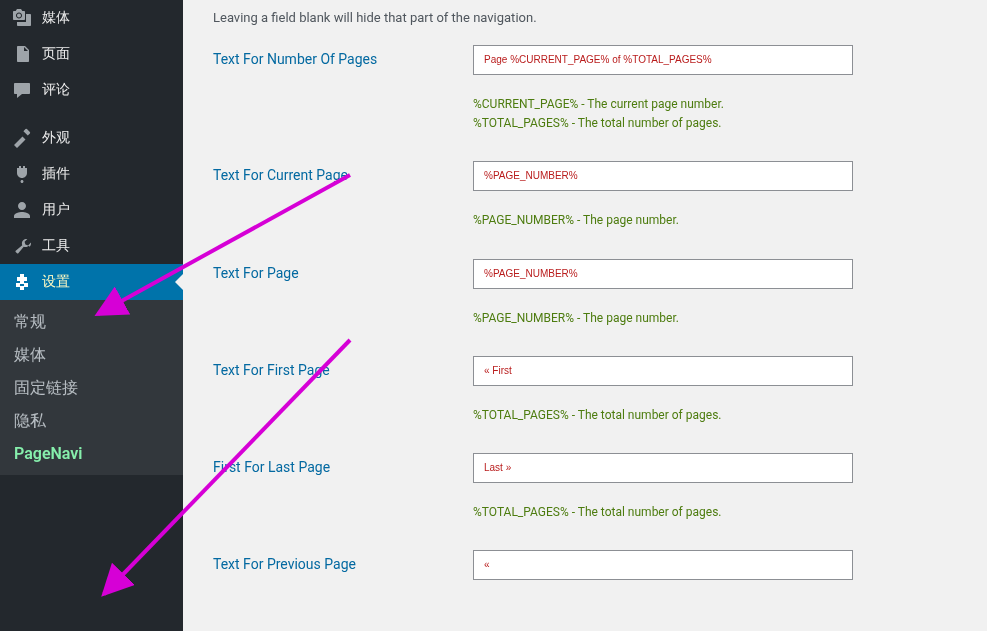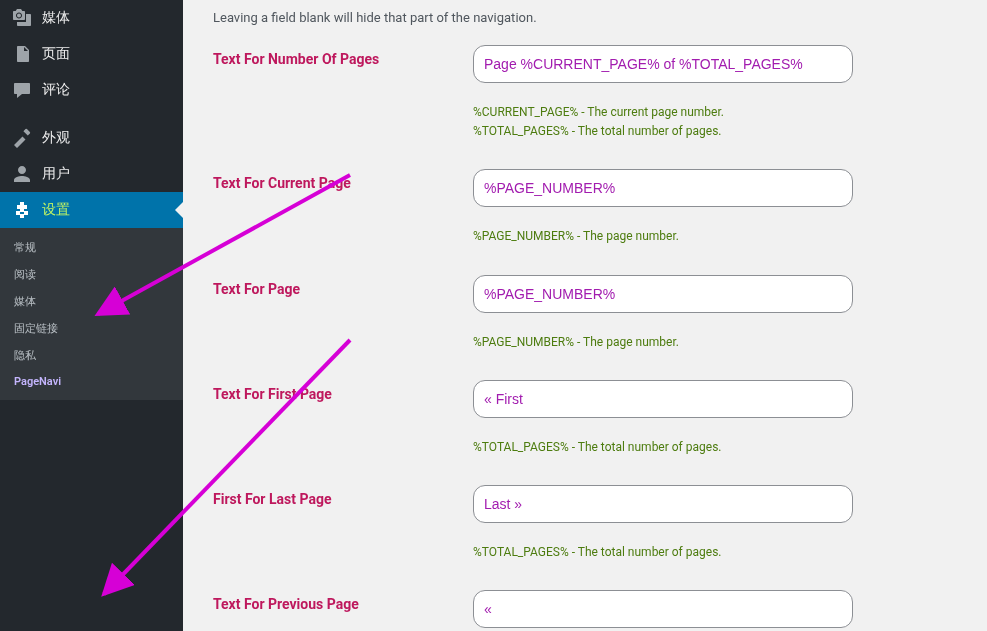--- a/index.html
+++ b/index.html
@@ -43,45 +43,45 @@
     color: rgba(240,246,252,0.6);
     display: inline-flex;
     align-items: center;
     justify-content: center;
   }
   .menu-sep {
     height: 12px;
   }
   .menu-item.active {
     background: #0073aa;
-    color: #bef264;
+    color: #fef9c3;
     font-weight: 400;
   }
   .menu-item.active .icon { color: #fff; }
   .menu-item.active::after {
     content: "";
     position: absolute;
     right: -1px;
     top: 50%;
     transform: translateY(-50%);
     border: 9px solid transparent;
     border-right-color: #f1f1f1;
   }
   .submenu {
     background: #32373c;
     padding: 6px 0;
   }
   .submenu-item {
     padding: 6px 16px 6px 14px;
     color: rgba(240,246,252,0.7);
-    font-size: 11px;
+    font-size: 16px;
     cursor: pointer;
   }
   .submenu-item.current {
-    color: #c4b5fd;
+    color: #86efac;
     font-weight: 600;
   }
 
   
   .content {
     flex: 1;
     padding: 6px 20px 20px 30px;
     background: #f1f1f1;
   }
   .intro {
@@ -90,38 +90,38 @@
     margin-bottom: 20px;
     margin-top: 4px;
   }
   .form-row {
     display: flex;
     margin-bottom: 28px;
   }
   .form-row:last-child { margin-bottom: 8px; justify-content: space-between; }
   .form-label {
     width: 260px;
-    font-weight: 700;
-    color: #be185d;
+    font-weight: 400;
+    color: #0369a1;
     font-size: 14px;
     padding-top: 6px;
   }
   .form-field {
     flex: 1;
     max-width: 470px;
   }
   .form-field input[type="text"] {
     width: 100%;
     padding: 4px 10px;
-    font-size: 14px;
+    font-size: 10px;
     line-height: 2;
     border: 1px solid #8c8f94;
-    border-radius: 12px;
+    border-radius: 0;
     background: #fff;
-    color: #a21caf;
+    color: #b91c1c;
     box-sizing: border-box;
   }
   .form-desc {
     margin-top: 20px;
     color: #4d7c0f;
     font-size: 12px;
     line-height: 1.6;
   }
 
   
@@ -168,37 +168,52 @@
       <span class="icon">
         <svg viewBox="0 0 20 20" width="20" height="20" fill="currentColor">
             <path d="M2 17l8.5-8.5 3 3L5 20l-3-3zm15.88-11.53c.39-.39.39-1.02 0-1.41l-2.94-2.94a.9959.9959 0 0 0-1.41 0l-2.12 2.12 4.35 4.35 2.12-2.12z"></path>
           </svg>
       </span>
       <span>外观</span>
     </div>
     <div class="menu-item">
       <span class="icon">
         <svg viewBox="0 0 20 20" width="20" height="20" fill="currentColor">
+            <path d="M13 4V2h-2v2H9V2H7v2H5v5c0 2.76 2.24 5 5 5s5-2.24 5-5V4h-2zm-3 12c-.83 0-1.5.67-1.5 1.5S9.17 19 10 19s1.5-.67 1.5-1.5S10.83 16 10 16z"></path>
+          </svg>
+      </span>
+      <span>插件</span>
+    </div>
+    <div class="menu-item">
+      <span class="icon">
+        <svg viewBox="0 0 20 20" width="20" height="20" fill="currentColor">
             <path d="M10 10c2.21 0 4-1.79 4-4s-1.79-4-4-4-4 1.79-4 4 1.79 4 4 4zm0 2c-2.67 0-8 1.34-8 4v2h16v-2c0-2.66-5.33-4-8-4z"></path>
           </svg>
       </span>
       <span>用户</span>
+    </div>
+    <div class="menu-item">
+      <span class="icon">
+        <svg viewBox="0 0 20 20" width="20" height="20" fill="currentColor">
+            <path d="M16.68 9.77c-1.34 1.34-3.3 1.67-4.95.99l-5.41 6.52c-.33.39-.91.42-1.28.05l-1.37-1.37c-.37-.37-.34-.95.05-1.28l6.52-5.41c-.68-1.65-.35-3.61.99-4.95 1.13-1.13 2.69-1.55 4.15-1.26l-2.81 2.81.82 2.73 2.73.82 2.81-2.81c.29 1.46-.13 3.02-1.26 4.15z"></path>
+          </svg>
+      </span>
+      <span>工具</span>
     </div>
     <div class="menu-item active">
       <span class="icon">
         <svg viewBox="0 0 20 20" width="20" height="20" fill="currentColor">
             <path d="M8 2h4v3h3v4h-3v3H8V9H5V5h3V2zm-4 9h4v3h4v-3h4v4h-4v3H8v-3H4v-4z"></path>
           </svg>
       </span>
       <span>设置</span>
     </div>
 
     <div class="submenu">
       <div class="submenu-item">常规</div>
-      <div class="submenu-item">阅读</div>
       <div class="submenu-item">媒体</div>
       <div class="submenu-item">固定链接</div>
       <div class="submenu-item">隐私</div>
       <div class="submenu-item current">PageNavi</div>
     </div>
   </div>
 
   <div class="content">
     <div class="intro">Leaving a field blank will hide that part of the navigation.</div>
 

